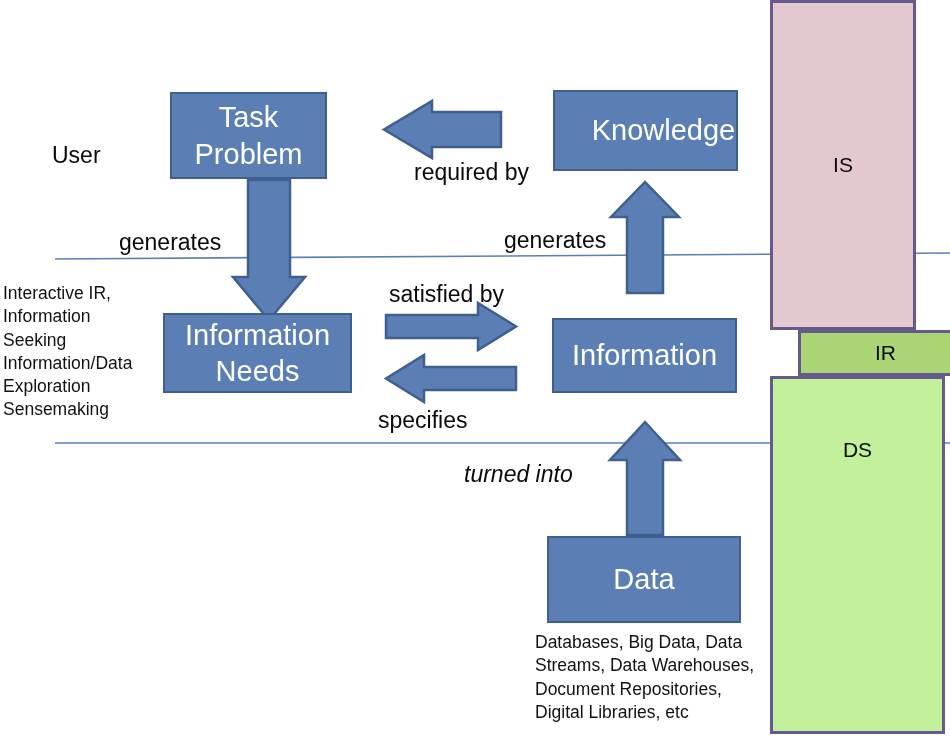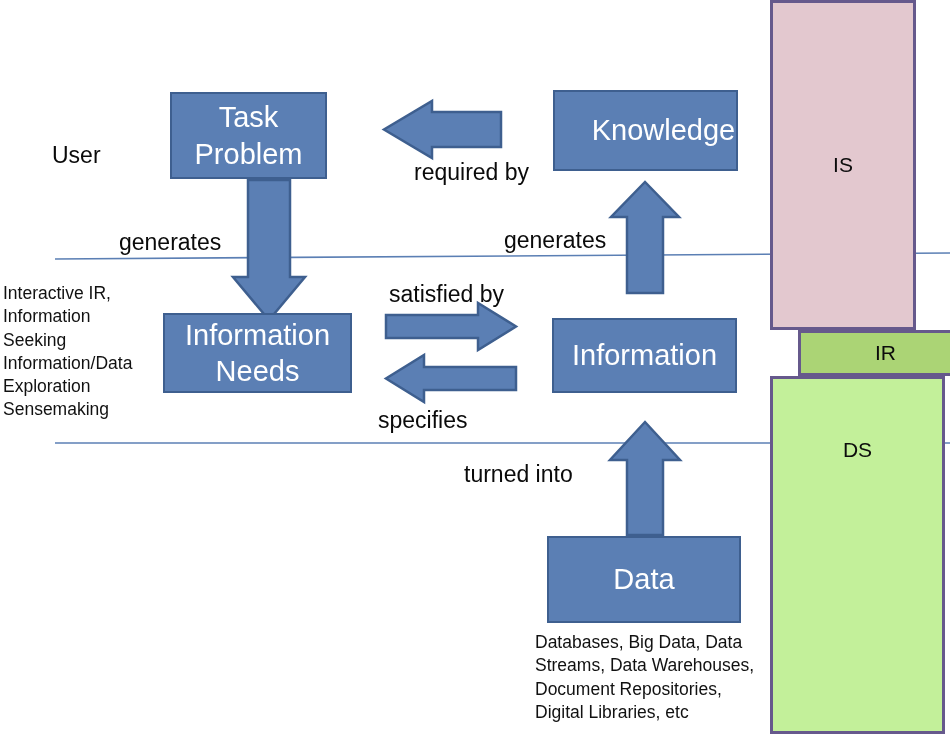--- a/index.html
+++ b/index.html
@@ -135,21 +135,21 @@
   <div class="abs relabel" style="left:382px; top:159px;margin-left:32px;">required by</div>
 
   <div class="abs relabel" style="left:119px; top:229px;">generates</div>
 
   <div class="abs relabel" style="left:504px; top:227px;">generates</div>
 
   <div class="abs relabel" style="left:389px; top:281px;">satisfied by</div>
 
   <div class="abs relabel" style="left:378px; top:407px;">specifies</div>
 
-  <div class="abs relabel" style="left:464px; top:461px;">turned into</div>
+  <div class="abs relabel" style="left:464px; top:461px;font-style:italic;">turned into</div>
 
   <div class="abs userlabel" style="left:10px; top:142px;">User</div>
 
   <div class="abs smalltext" style="left:3px; top:282px; width:185px;">Interactive IR,
 Information
 Seeking
 Information/Data
 Exploration
 Sensemaking</div>
 

